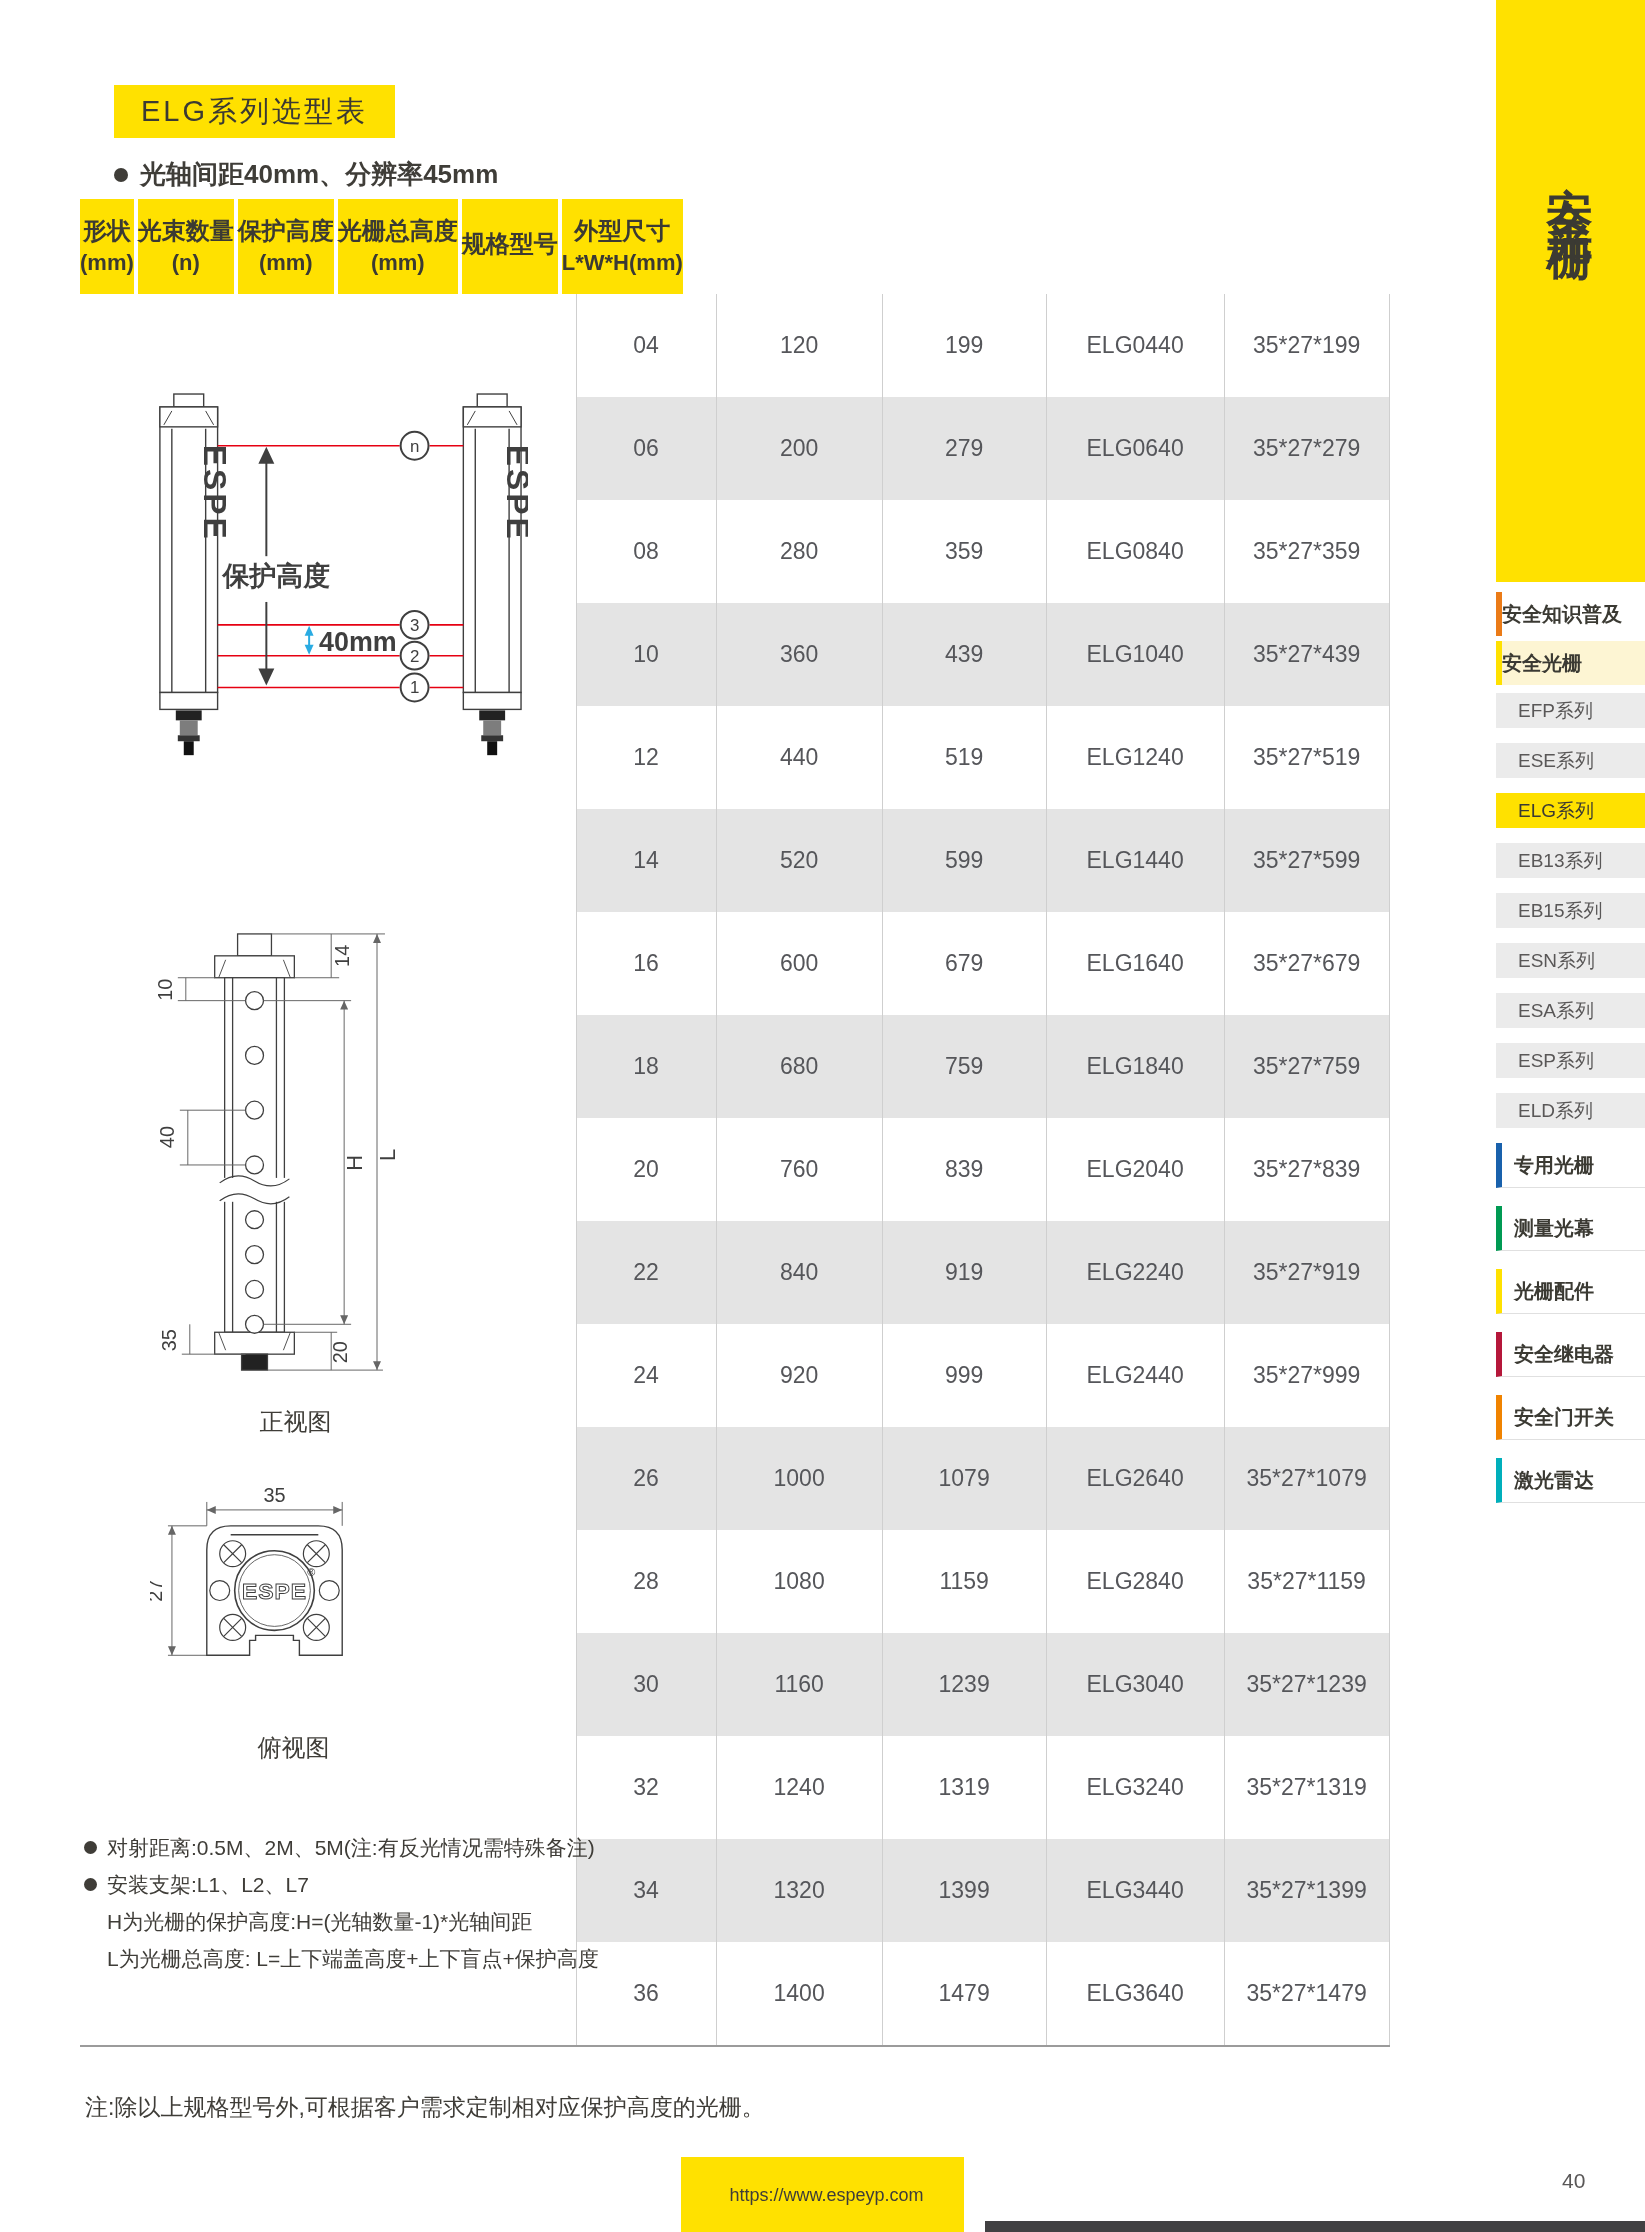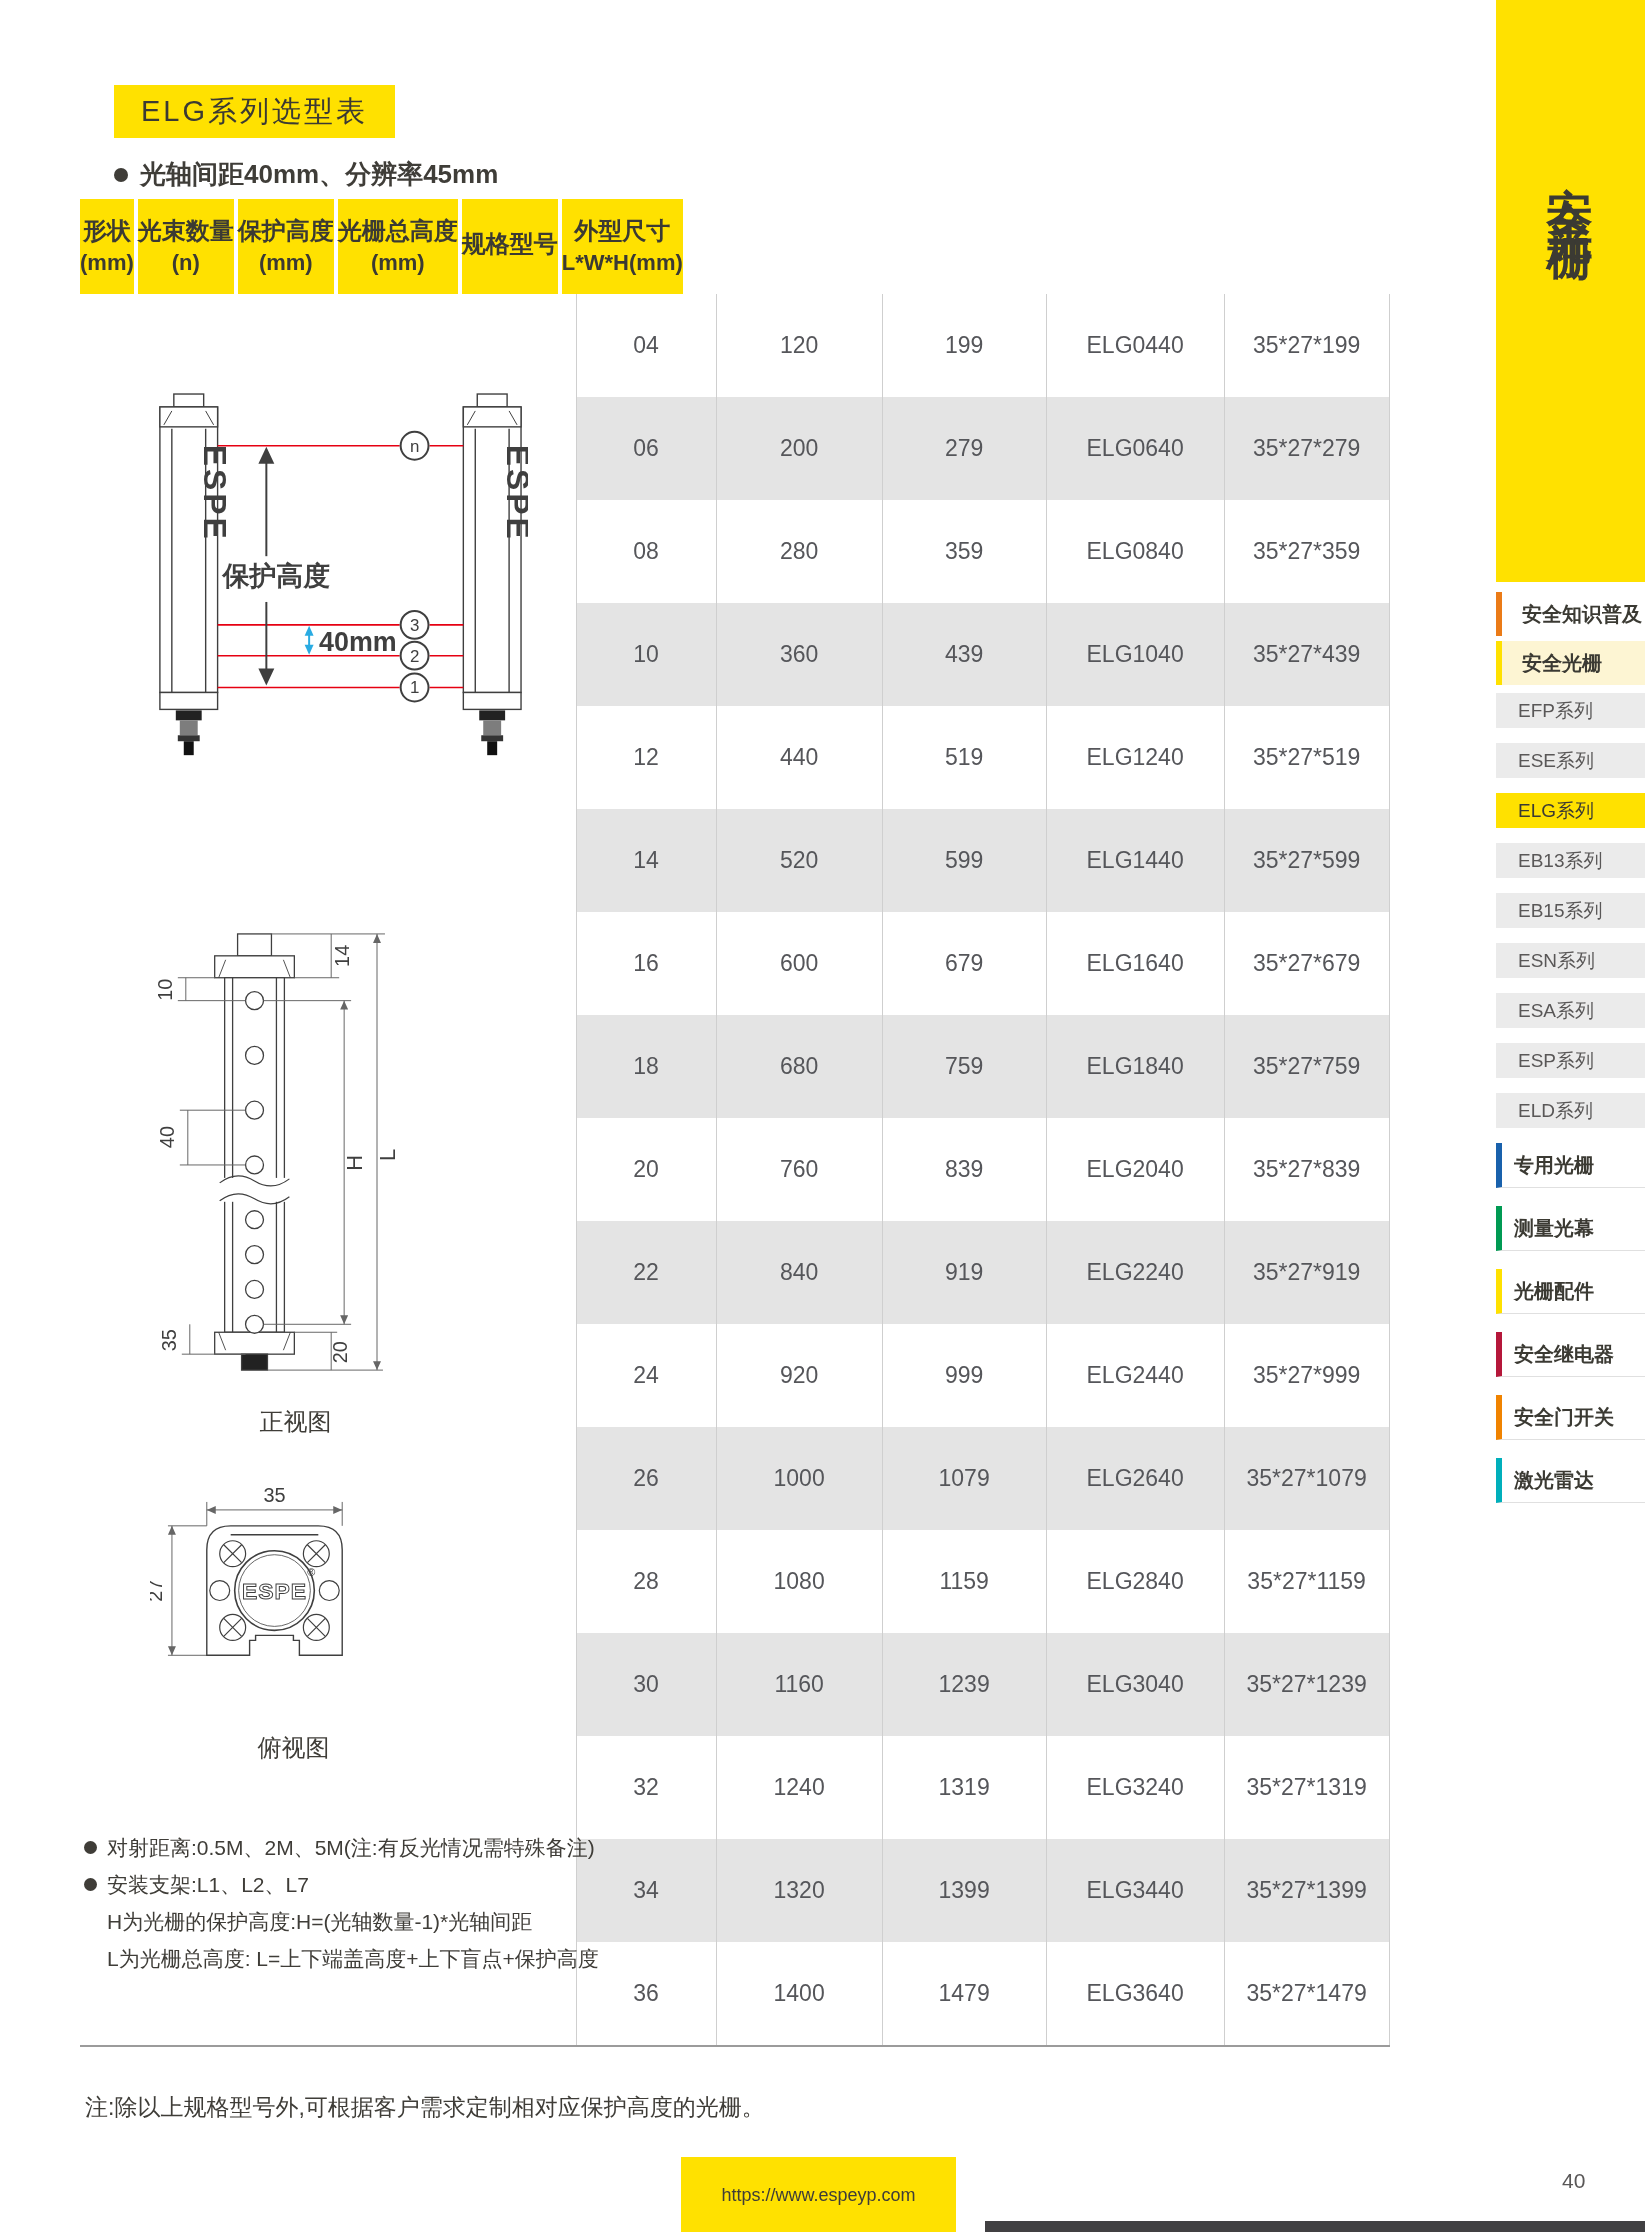--- a/index.html
+++ b/index.html
@@ -36,32 +36,32 @@
   .diagram{position:absolute;}
   .caption{position:absolute;font-size:24px;color:#3f3d38;text-align:center;width:179px;}
   .shape-notes{position:absolute;left:4px;top:1535px;width:492px;}
   .note-line{display:flex;align-items:center;gap:10px;height:37px;font-size:21px;color:#3f3d38;white-space:nowrap;}
   .note-line .dot{width:13px;height:13px;border-radius:50%;background:#3f3d38;flex:0 0 auto;}
   .note-line.no-bullet .dot{visibility:hidden;}
 
   
   .bottom-note{position:absolute;left:85px;top:2092px;font-size:23px;color:#3f3d38;}
   .footer-badge{position:absolute;left:681px;top:2157px;width:275px;height:76px;background:var(--yellow);
-    display:flex;align-items:center;justify-content:center;font-size:18px;color:#3f3d38;}
+    display:flex;align-items:center;justify-content:center;font-size:18px;color:#3f3d38;padding-left:8px;}
   .footer-strip{position:absolute;left:985px;top:2221px;width:661px;height:12px;background:#414042;}
   .page-num{position:absolute;left:1562px;top:2169px;font-size:21px;color:#595757;}
 
   
   .sidebar{position:absolute;left:1496px;top:0;width:149px;height:2233px;}
   .side-band{position:absolute;left:0;top:0;width:149px;height:582px;background:var(--yellow);}
   .side-title{position:absolute;left:50%;transform:translateX(-50%);top:149px;
     writing-mode:vertical-rl;font-size:46px;font-weight:bold;color:#3b3a33;letter-spacing:16px;}
   .side-menu{position:absolute;left:0;top:592px;width:149px;}
   .side-top-item{height:44px;margin-bottom:5px;display:flex;align-items:center;
-    border-left:6px solid var(--bar,#ccc);background:var(--bg,#fff);padding-left:20px;
+    border-left:6px solid var(--bar,#ccc);background:var(--bg,#fff);padding-left:0;
     font-size:20px;font-weight:bold;color:#3b3a33;box-sizing:border-box;}
   .series-list{margin-top:8px;}
   .side-series-item{height:35px;margin-bottom:15px;background:#ebebeb;display:flex;align-items:center;
     padding-left:22px;font-size:19px;color:#595757;box-sizing:border-box;}
   .side-series-item.active{background:var(--yellow);color:#3b3a33;}
   .cat-list{margin-top:10px;}
   .side-cat-item{height:45px;margin-bottom:18px;display:flex;align-items:center;background:#fff;
     border-left:6px solid var(--bar,#ccc);border-bottom:1px solid #e0e0e0;padding-left:12px;
     font-size:20px;font-weight:bold;color:#3b3a33;box-sizing:border-box;}
 

